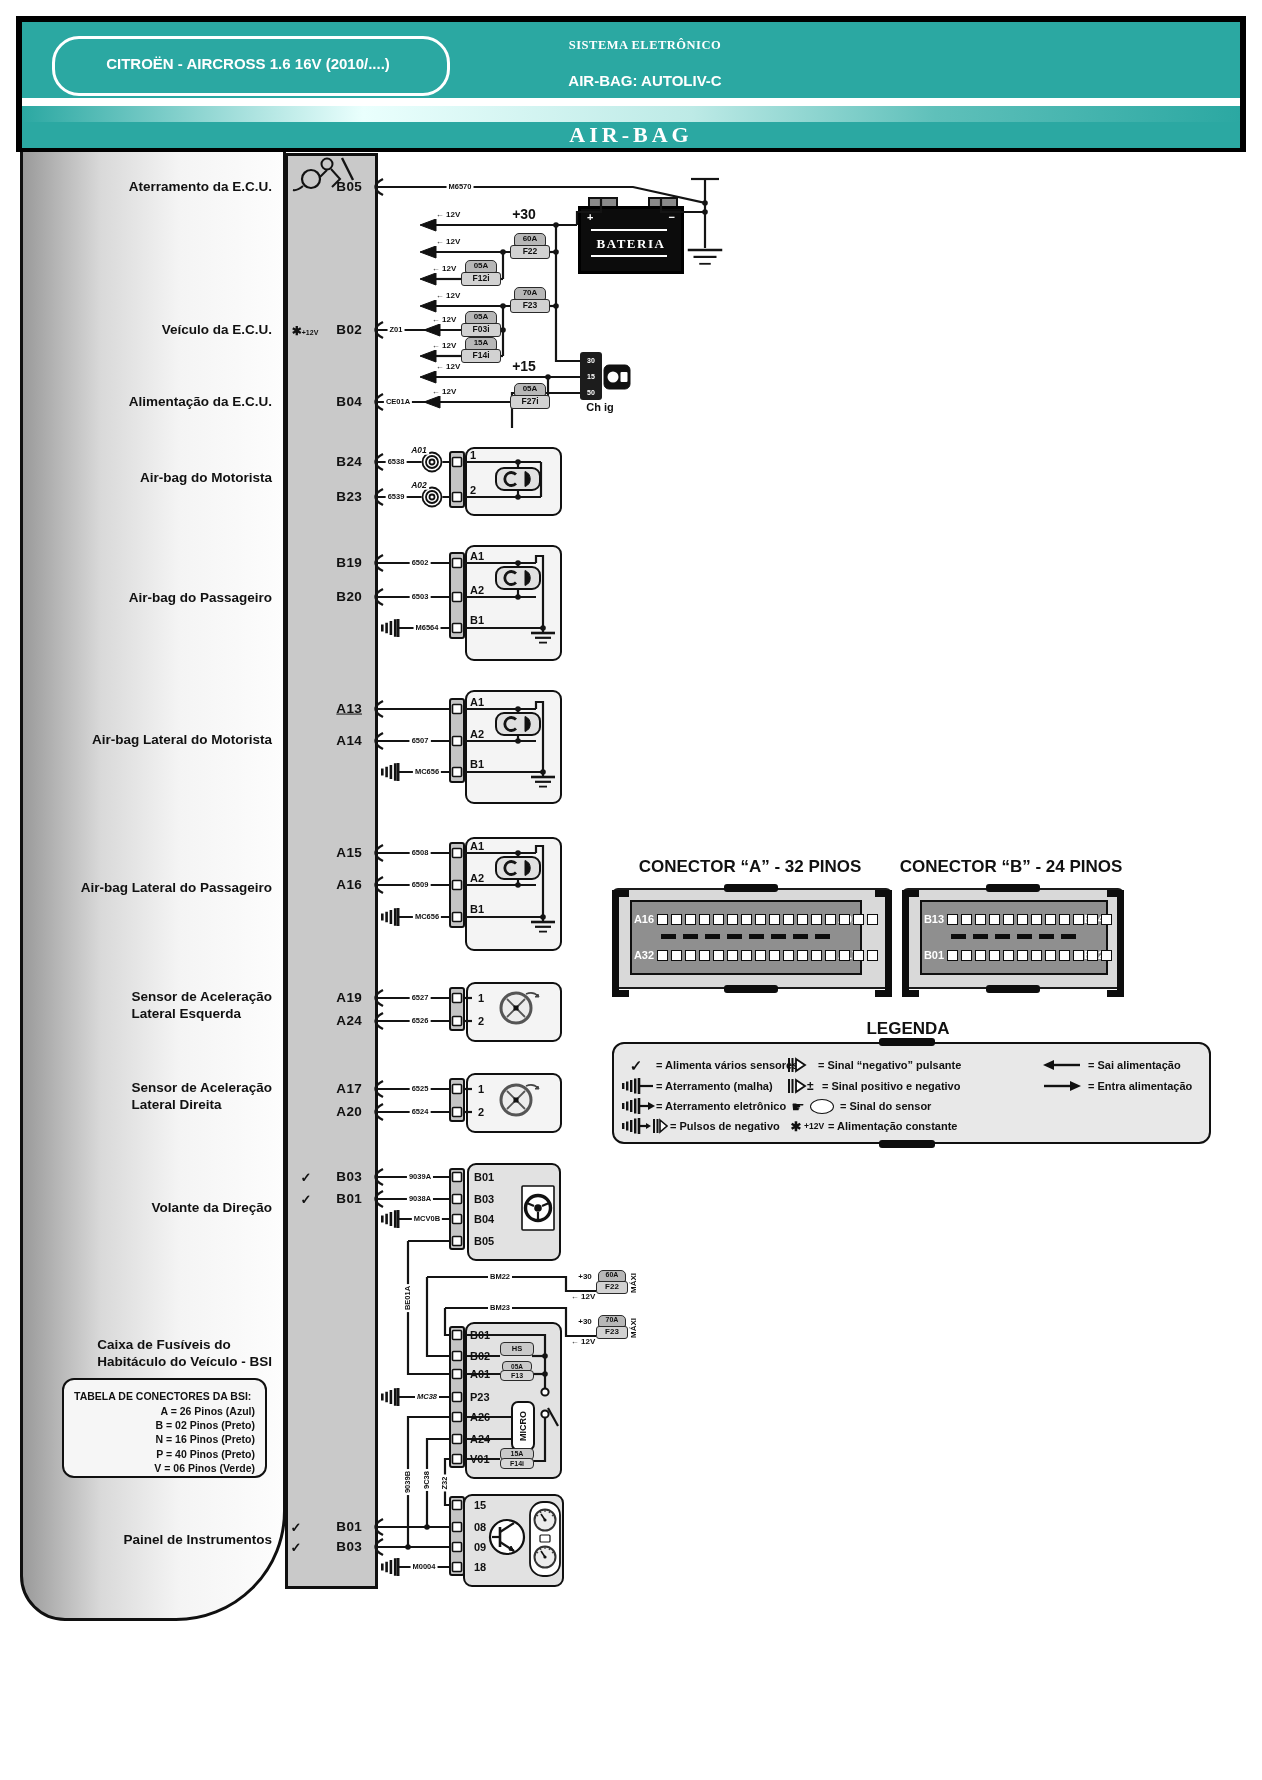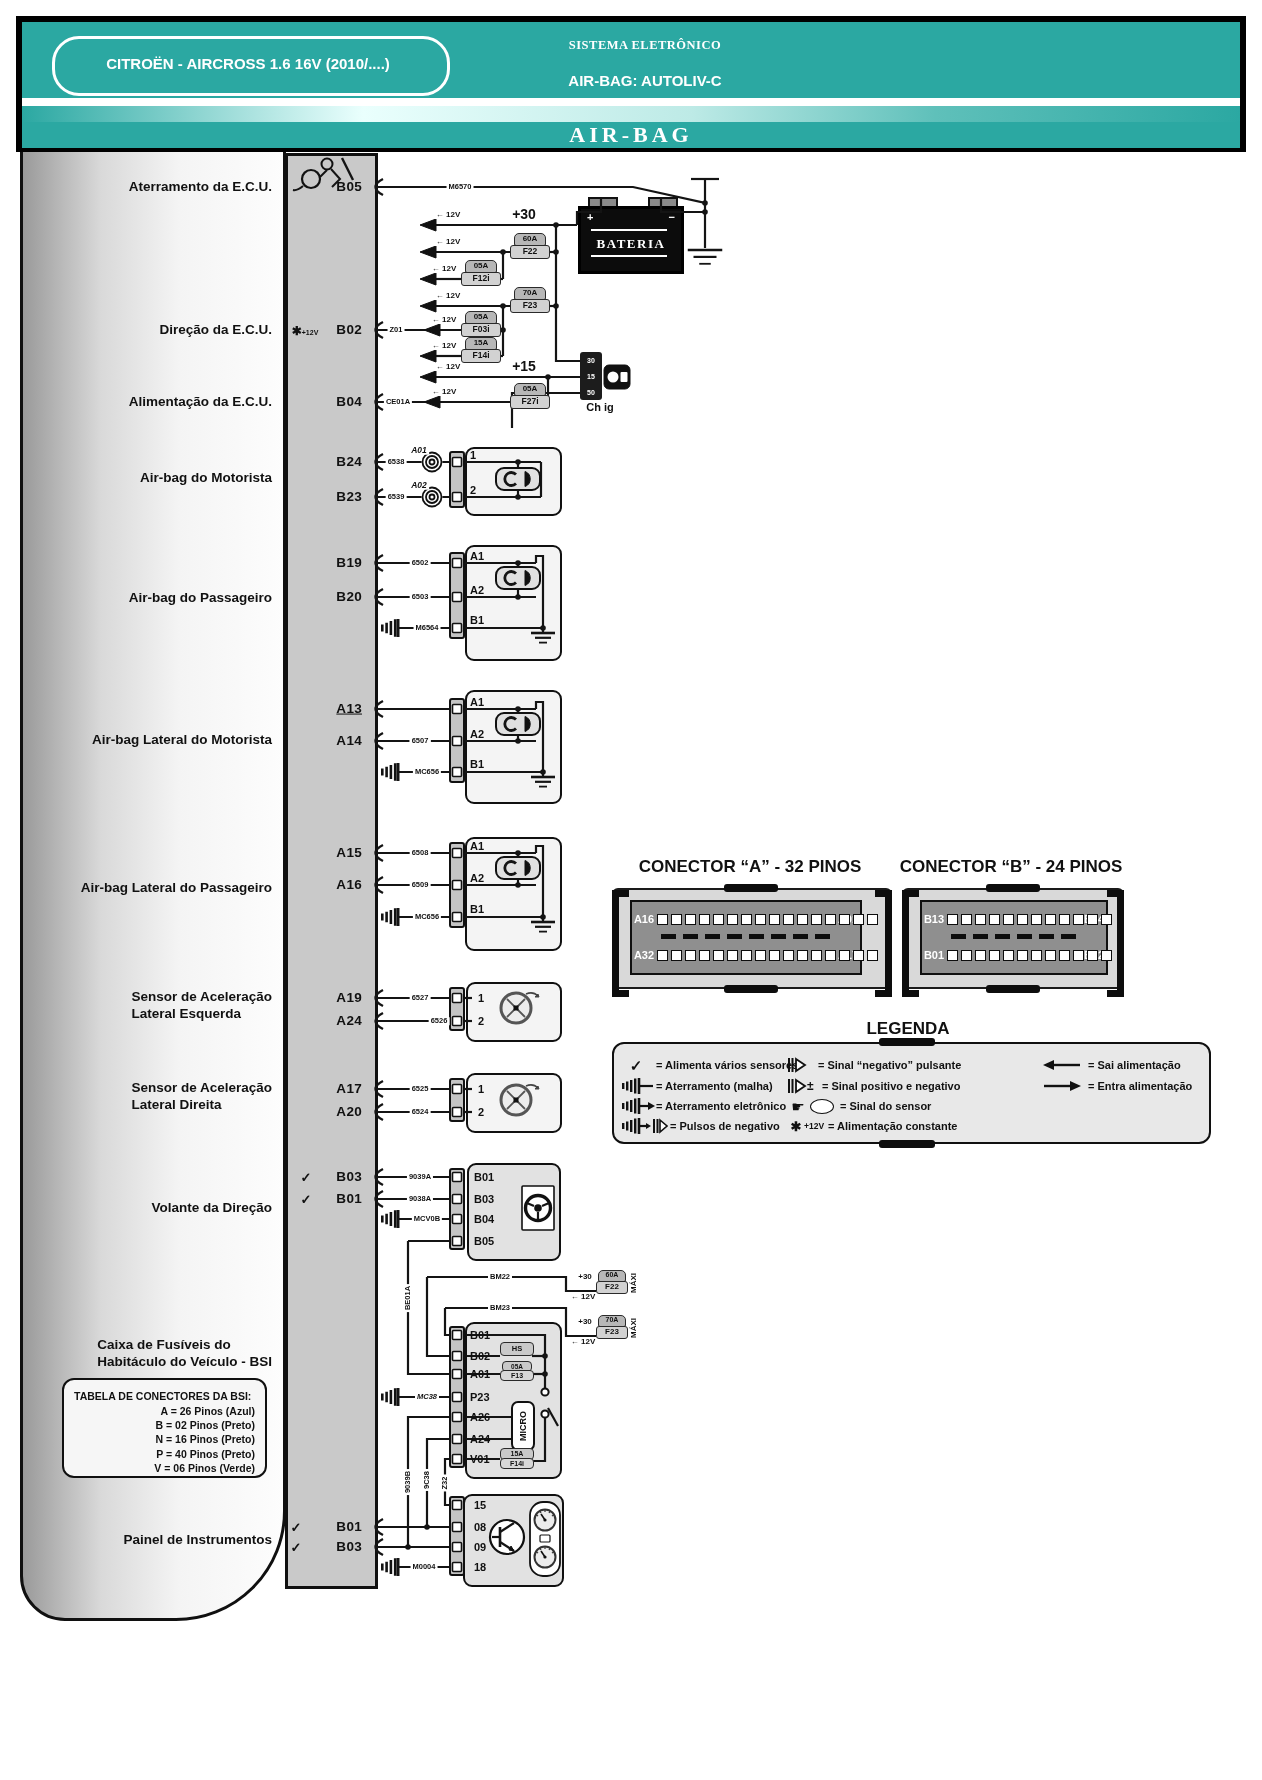--- a/index.html
+++ b/index.html
@@ -628,21 +628,21 @@
     <circle cx="327" cy="164" r="5.5" fill="none" stroke="#111" stroke-width="2"></circle>
     <path d="M331 169 L340 179 L332 187" stroke="#141414" stroke-width="2" fill="none"></path>
     <path d="M327 170 L320 177" stroke="#141414" stroke-width="2" fill="none"></path>
     <path d="M342 158 L353 180" stroke="#141414" stroke-width="2.4" fill="none"></path>
     <path d="M303 186 Q297 191 293 190" stroke="#141414" stroke-width="2" fill="none"></path>
   </svg>
 
 <div id="labels">
 
   <span class="ra sec" style="left:272px;top:187px;">Aterramento da E.C.U.</span>
-  <span class="ra sec" style="left:272px;top:330px;">Direção da E.C.U.</span>
+  <span class="ra sec" style="left:272px;top:330px;">Veículo da E.C.U.</span>
   <span class="ra sec" style="left:272px;top:402px;">Alimentação da E.C.U.</span>
   <span class="ra sec" style="left:272px;top:478px;">Air-bag do Motorista</span>
   <span class="ra sec" style="left:272px;top:598px;">Air-bag do Passageiro</span>
   <span class="ra sec" style="left:272px;top:740px;">Air-bag Lateral do Motorista</span>
   <span class="ra sec" style="left:272px;top:888px;">Air-bag Lateral do Passageiro</span>
   <div class="ra sec" style="left:272px;top:1006px;">
     <span>Sensor de Aceleração</span><br>
     <span>Lateral Esquerda</span>
   </div>
   <div class="ra sec" style="left:272px;top:1097px;">
@@ -706,21 +706,21 @@
   <span class="lbl wl" style="left:420px;top:563px;">6502</span>
   <span class="lbl wl" style="left:420px;top:597px;">6503</span>
   <span class="lbl wl" style="left:427px;top:628px;">M6564</span>
   <span class="lbl wl" style="left:420px;top:709px;margin-top:32px;">6506</span>
   <span class="lbl wl" style="left:420px;top:741px;">6507</span>
   <span class="lbl wl" style="left:427px;top:772px;">MC656</span>
   <span class="lbl wl" style="left:420px;top:853px;">6508</span>
   <span class="lbl wl" style="left:420px;top:885px;">6509</span>
   <span class="lbl wl" style="left:427px;top:917px;">MC656</span>
   <span class="lbl wl" style="left:420px;top:998px;">6527</span>
-  <span class="lbl wl" style="left:420px;top:1021px;margin-left:19px;">6526</span>
+  <span class="lbl wl" style="left:420px;top:1021px;">6526</span>
   <span class="lbl wl" style="left:420px;top:1089px;">6525</span>
   <span class="lbl wl" style="left:420px;top:1112px;">6524</span>
   <span class="lbl wl" style="left:420px;top:1177px;">9039A</span>
   <span class="lbl wl" style="left:420px;top:1199px;">9038A</span>
   <span class="lbl wl" style="left:427px;top:1219px;">MCV0B</span>
   <span class="v wlv" style="left:408px;top:1298px;">BE01A</span>
   <span class="lbl wl" style="left:500px;top:1277px;">BM22</span>
   <span class="lbl wl" style="left:500px;top:1308px;">BM23</span>
   <span class="lbl wl" style="left:427px;top:1397px;font-style:italic;">MC38</span>
   <span class="v wlv" style="left:408px;top:1482px;">9039B</span>

